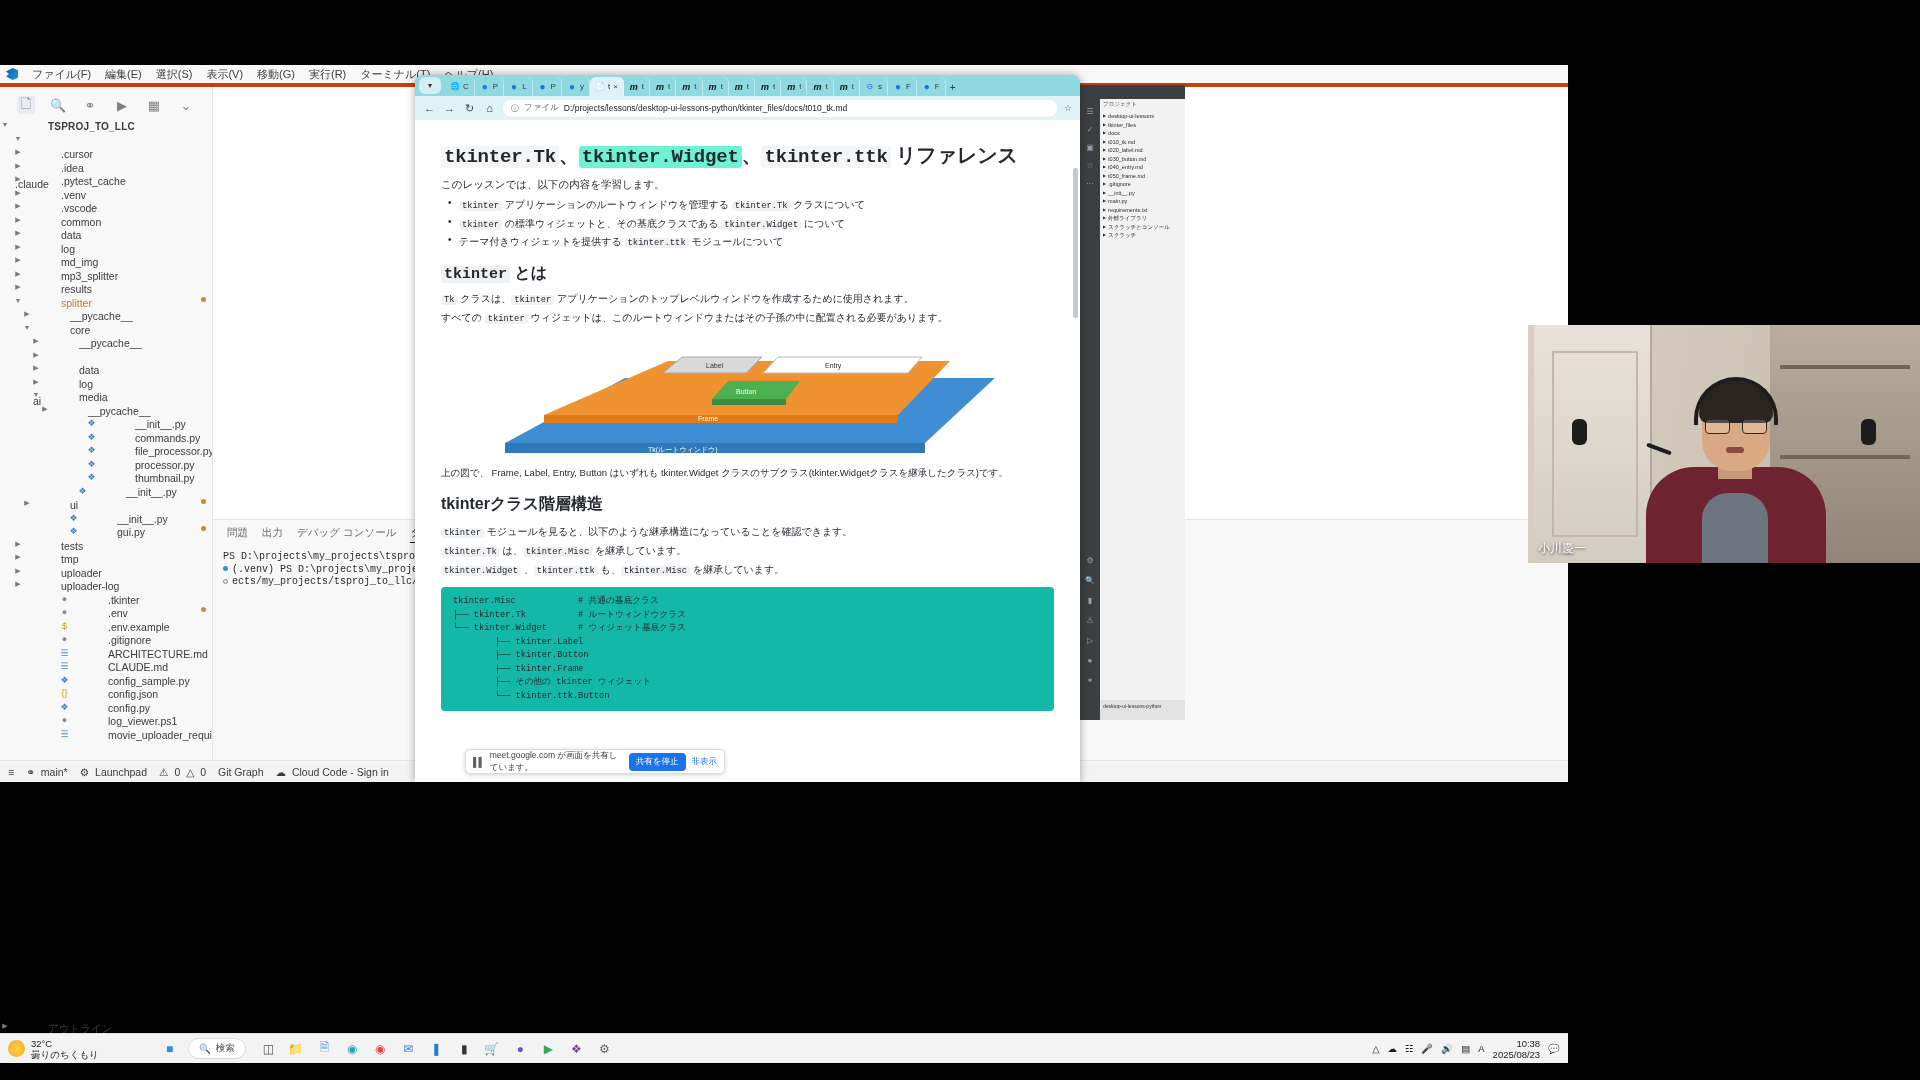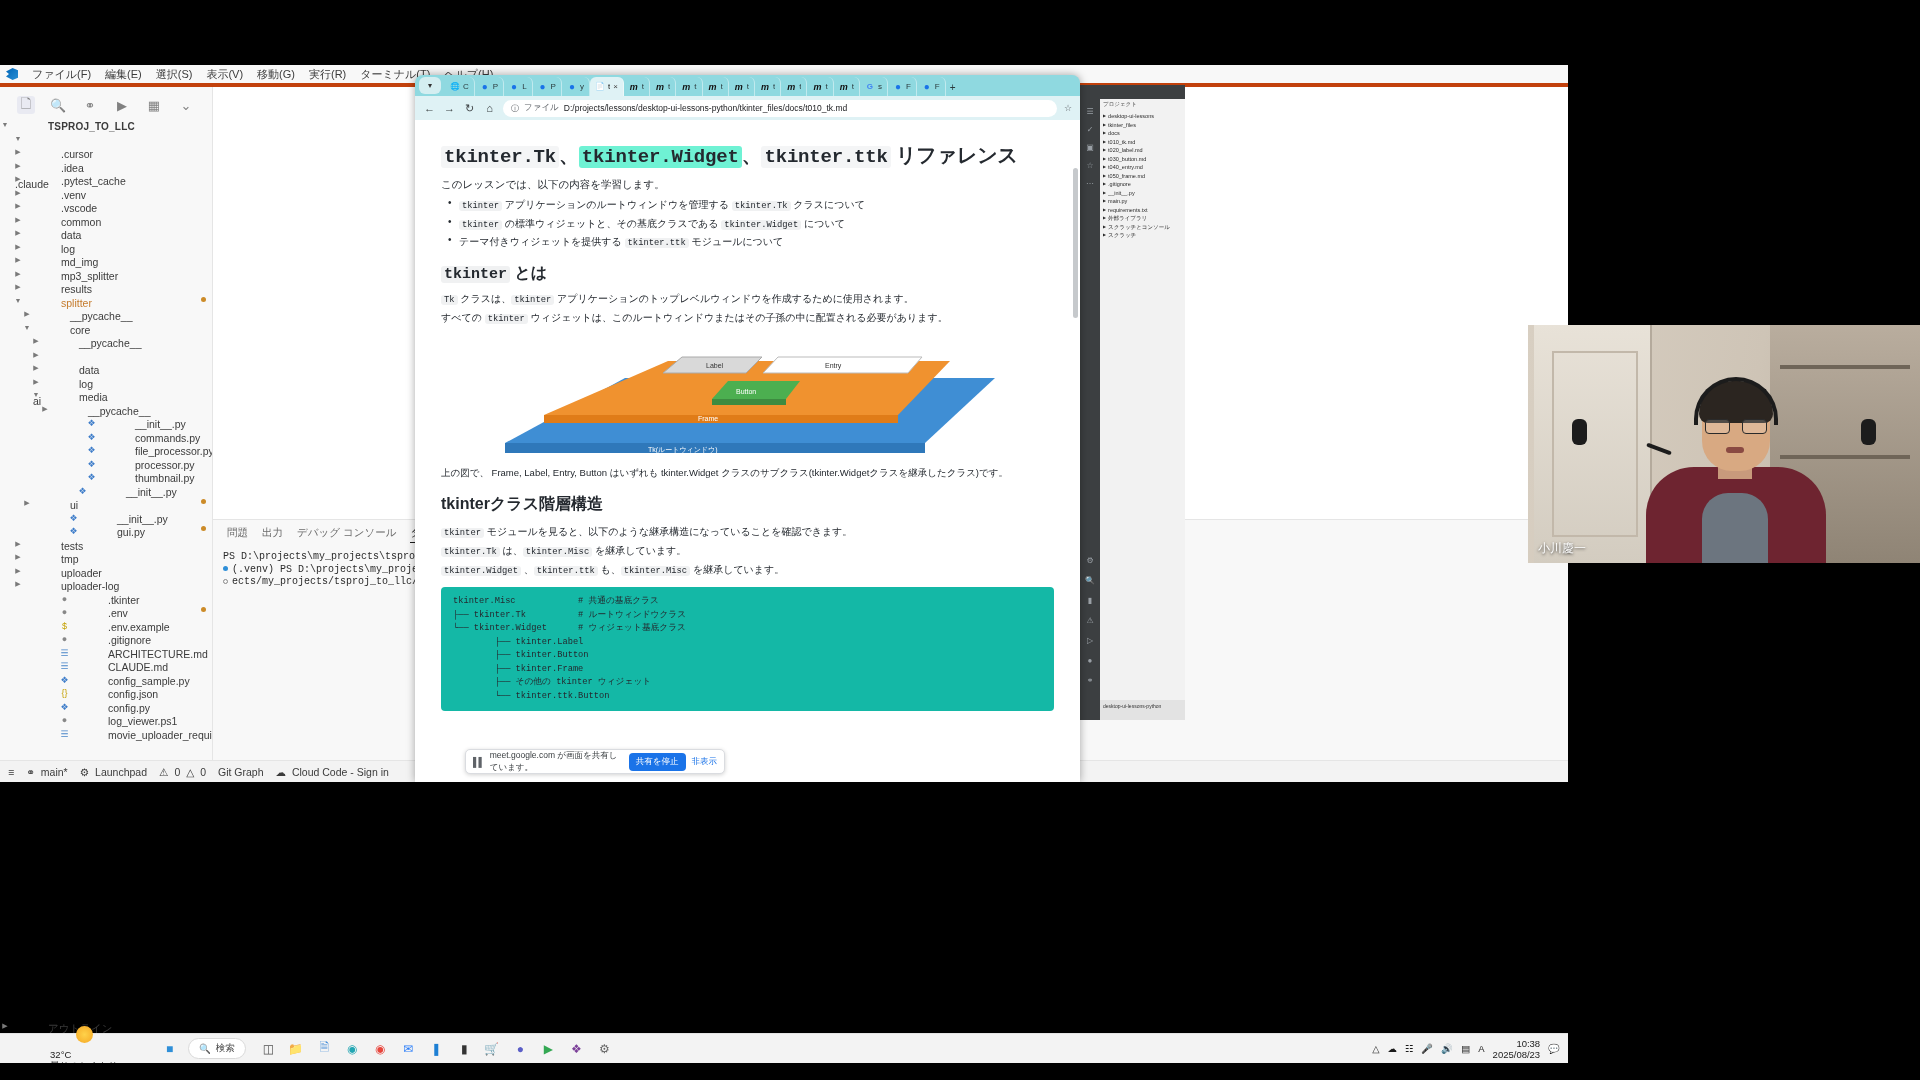--- a/index.html
+++ b/index.html
@@ -234,21 +234,21 @@
     position:absolute; left:10px; bottom:6px; color:#fff; font-size:12px;
     text-shadow: 0 1px 3px rgba(0,0,0,.8); font-family:"Liberation Sans", sans-serif;
   }
 
   
   .taskbar{
     position:absolute; left:0; bottom:17px; width:1568px; height:30px;
     background:#f3f3f3; display:flex; align-items:center; gap:0;
     border-top:1px solid #e3e3e3;
   }
-  .tb-weather{ display:flex; align-items:center; gap:6px; padding-left:8px; width:160px;flex-direction:column;}
+  .tb-weather{ display:flex; align-items:center; gap:6px; padding-left:8px; width:160px;}
   .tb-sun{ width:17px;height:17px;border-radius:50%;background:radial-gradient(circle,#ffd24a,#f5a623); flex:none;}
   .tb-wtxt{ font-size:9.5px; line-height:11px; color:#1b1b1b;}
   .tb-center{ display:flex; align-items:center; gap:9px; flex:1;}
   .tb-search{
     display:flex; align-items:center; gap:5px; background:#fff; border:1px solid #dadada;
     border-radius:13px; height:21px; padding:0 10px; font-size:9.5px; color:#444; margin-right:4px;
   }
   .tb-ic{ width:19px;height:19px; border-radius:3px; display:flex;align-items:center;justify-content:center; font-size:12px;}
   .tb-right{ display:flex; align-items:center; gap:8px; padding-right:8px; font-size:9.5px; color:#1b1b1b;}
   .tb-clock{ text-align:right; line-height:11px; font-size:9.5px;}

